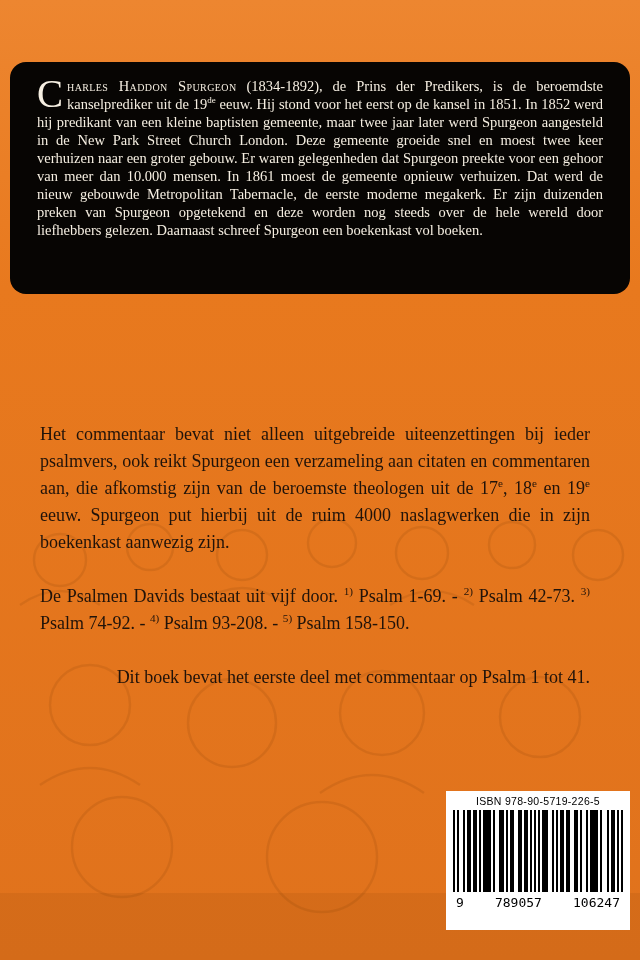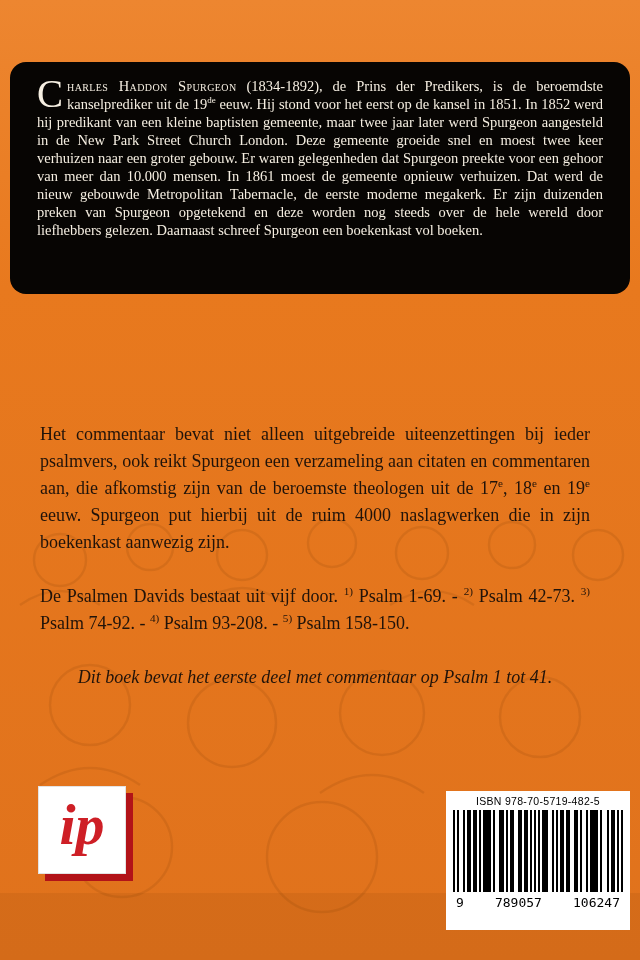--- a/index.html
+++ b/index.html
@@ -33,21 +33,21 @@
   .quote{
     position:absolute;left:64px;top:350px;width:518px;
     color:var(--quote-red);font-size:19px;font-weight:700;font-style:italic;line-height:27px;
   }
 
   .body-text{
     position:absolute;left:40px;top:421px;width:564px;
     color:var(--body-text);font-size:18px;line-height:27px;text-align:justify;
   }
   .body-text p{margin:0 14px 27px 0;}
-  .body-text p:last-child{text-align:center;font-style:italic;}
+  .body-text p:last-child{text-align:right;}
 
   .footer-band{position:absolute;left:0;top:893px;width:640px;height:67px;background:rgba(105,45,0,.10);}
 
   .logo{
     position:absolute;left:38px;top:786px;width:88px;height:88px;background:#fff;
     box-shadow:7px 7px 0 var(--logo-shadow);border:1px solid #e3e3e3;box-sizing:border-box;
     display:flex;align-items:center;justify-content:center;
   }
   .logo-text{color:var(--logo-red);font-style:italic;font-weight:700;font-size:58px;line-height:1;padding-bottom:10px;}
 
@@ -100,26 +100,23 @@
 
 
   <div class="body-text">
     <p><span>Het commentaar bevat niet alleen uitgebreide uiteenzettingen bij ieder psalmvers, ook reikt Spurgeon een verzameling aan citaten en commentaren aan, die afkomstig zijn van de beroemste theologen uit de 17</span><span class="sup">e</span><span>, 18</span><span class="sup">e</span><span> en 19</span><span class="sup">e</span><span> eeuw. Spurgeon put hierbij uit de ruim 4000 naslagwerken die in zijn boekenkast aanwezig zijn.</span></p>
     <p><span>De Psalmen Davids bestaat uit vijf door. </span><span class="sup">1)</span><span> Psalm 1-69. - </span><span class="sup">2)</span><span> Psalm 42-73. </span><span class="sup">3)</span><span> Psalm 74-92. - </span><span class="sup">4)</span><span> Psalm 93-208. - </span><span class="sup">5)</span><span> Psalm 158-150.</span></p>
     <p>Dit boek bevat het eerste deel met commentaar op Psalm 1 tot 41.</p>
   </div>
 
   <div class="footer-band"></div>
 
-  <div class="logo">
-    <span class="logo-text">ip</span>
-  </div>
 
   <div class="barcode">
-    <div class="isbn">ISBN 978-70-5719-482-5</div>
+    <div class="isbn">ISBN 978-90-5719-226-5</div>
     <div class="bars">
         <span class="bc-bar" style="flex-grow: 1;"></span>
         <span class="bc-space" style="flex-grow: 1;"></span>
         <span class="bc-bar" style="flex-grow: 1;"></span>
         <span class="bc-space" style="flex-grow: 2;"></span>
         <span class="bc-bar" style="flex-grow: 1;"></span>
         <span class="bc-space" style="flex-grow: 1;"></span>
         <span class="bc-bar" style="flex-grow: 2;"></span>
         <span class="bc-space" style="flex-grow: 1;"></span>
         <span class="bc-bar" style="flex-grow: 2;"></span>

